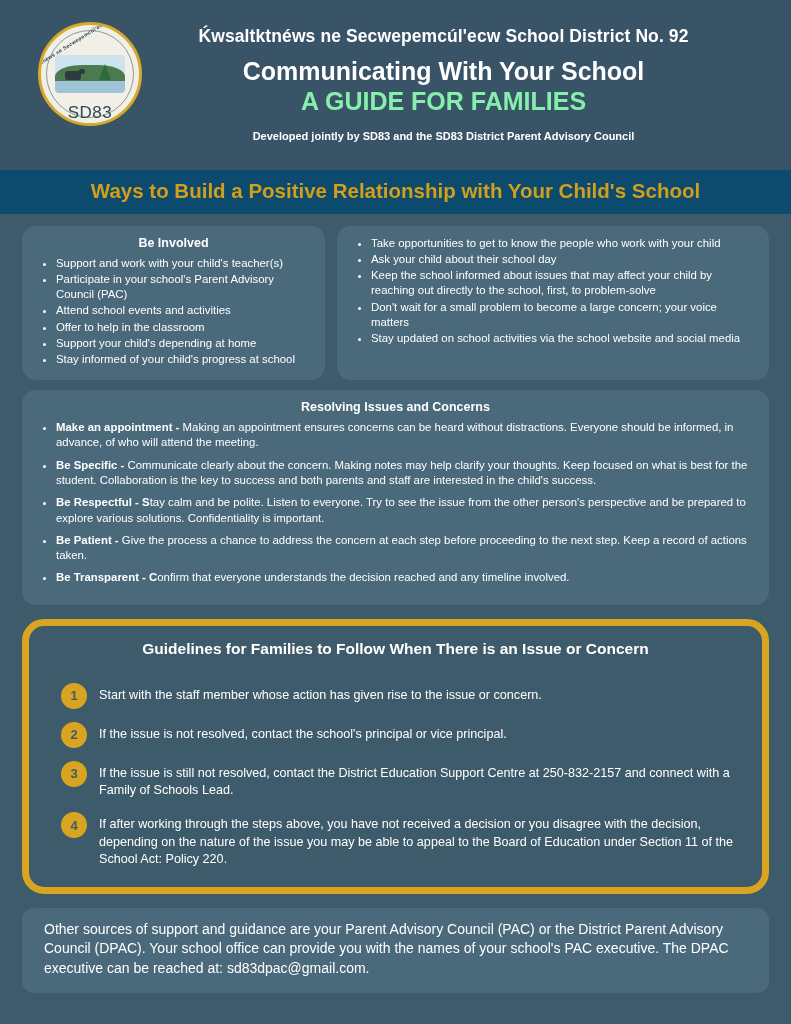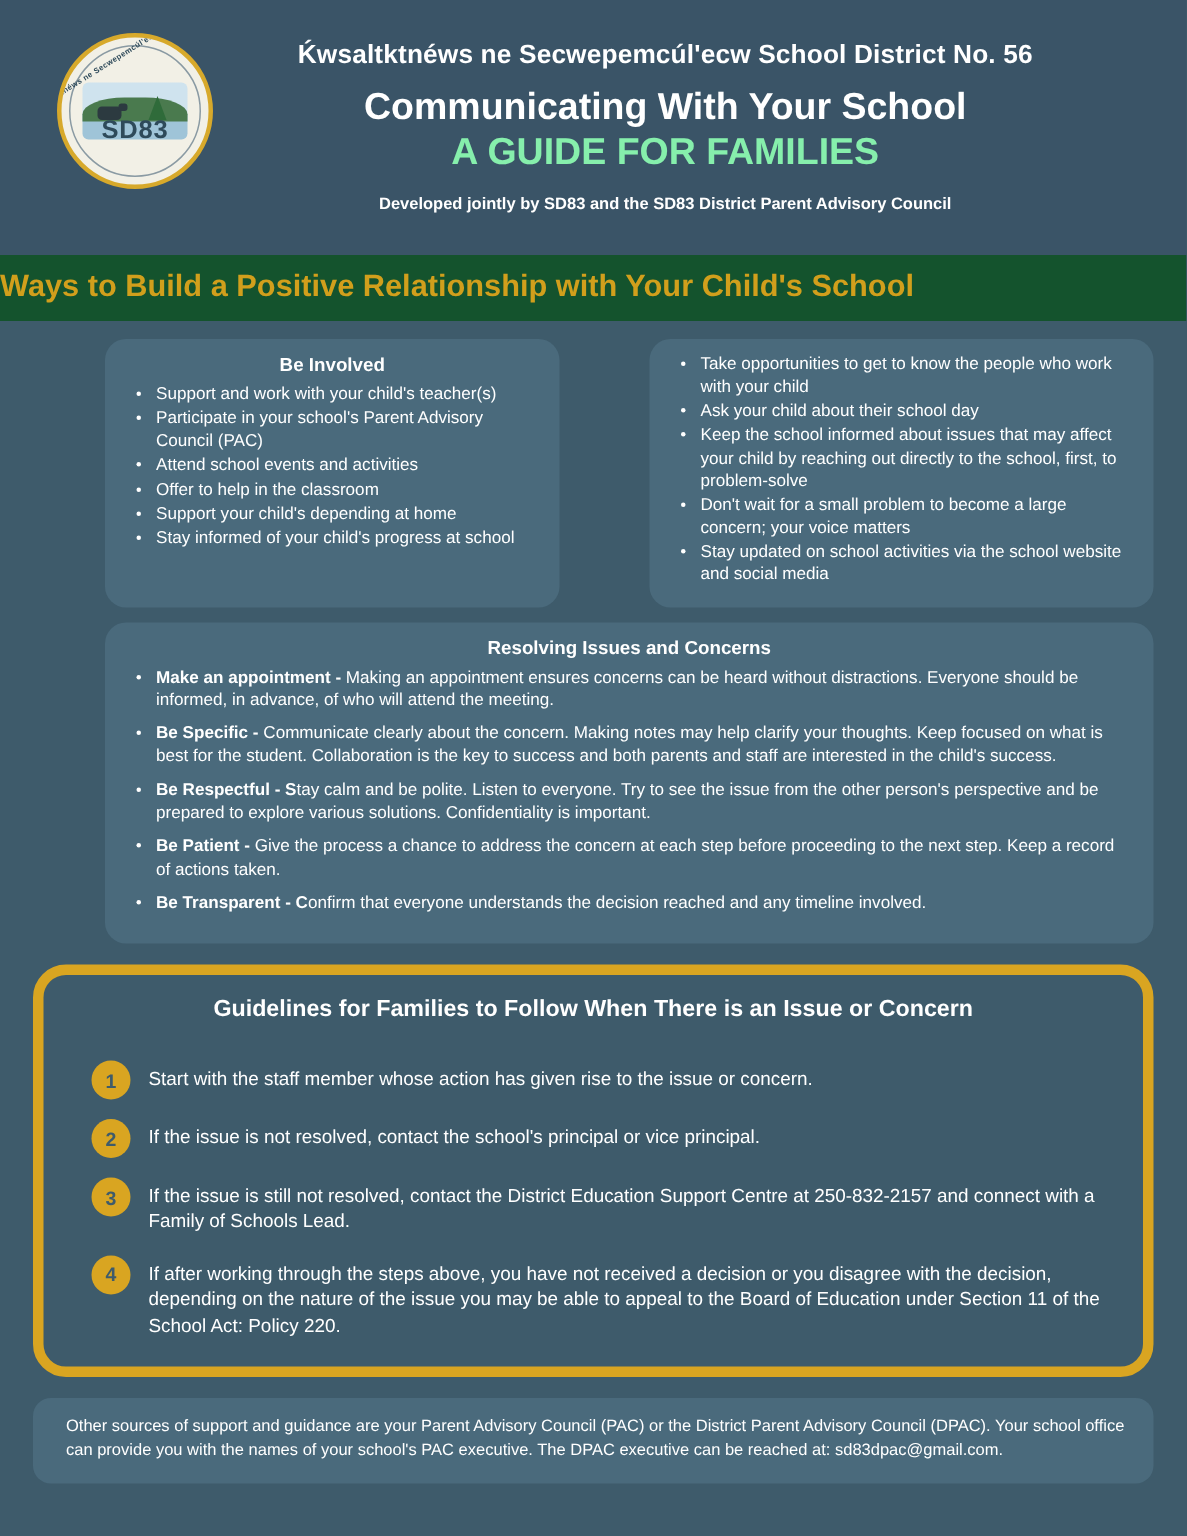--- a/index.html
+++ b/index.html
@@ -79,24 +79,24 @@
   .logo-tree {
     position: absolute;
     right: 14px; bottom: 13px;
     width: 0; height: 0;
     border-left: 6px solid transparent;
     border-right: 6px solid transparent;
     border-bottom: 16px solid #2f6b3a;
   }
   .logo-sd83 {
     position: absolute;
-    bottom: 26px; left: 0; width: 100%;
+    bottom: 0; left: 0; width: 100%;
     text-align: center;
     font-size: 17px;
-    font-weight: bold;
+    font-weight: normal;
     color: #2e4a5a;
     letter-spacing: .5px;
   }
   .header-text {
     flex: 1;
     text-align: center;
     padding-right: 40px;
     padding-top: 12px;
   }
   .h-line1 {
@@ -120,39 +120,38 @@
     margin-bottom: 14px;
   }
   .h-line4 {
     font-size: 11px;
     font-weight: bold;
     color: #ffffff;
   }
 
   
   .banner {
-    background: #14532d;
-    text-align: left;
+    background: #0c4a6e;
+    text-align: center;
     padding: 9px 0 11px 0;
   }
   .banner-title {
     font-size: 20.5px;
     font-weight: bold;
     color: #d19f1c;
   }
 
   
   .sheet {
     padding: 12px 22px 0 22px;
   }
   .card {
     background: #4a6a7c;
     border-radius: 14px;
     padding: 10px 14px 12px 14px;
-    margin-left: 48px;
   }
   .card-title {
     text-align: center;
     font-weight: bold;
     font-size: 12.5px;
     color: #ffffff;
     margin-bottom: 6px;
   }
   ul.bul {
     margin: 0;
@@ -224,40 +223,40 @@
   .step-text a, .underline { color: #ffffff; }
 
   
   .footer {
     margin: 14px 22px 0 22px;
     background: #4a6a7c;
     border-radius: 12px;
     padding: 12px 16px 14px 22px;
   }
   .footer-text {
-    font-size: 11px;
+    font-size: 14px;
     line-height: 1.42;
   }
 </style>
 </head>
 <body>
 
 <div class="header">
   <div class="logo">
     <div class="logo-ring"></div>
     <div class="logo-arc-text left">Ḱwsaltktnéws ne Secwepemcúl'ecw</div>
     <div class="logo-scene">
       <div class="logo-hill"></div>
       <div class="logo-cow"></div>
       <div class="logo-tree"></div>
     </div>
     <div class="logo-sd83">SD83</div>
   </div>
   <div class="header-text">
-    <div class="h-line1">Ḱwsaltktnéws ne Secwepemcúl'ecw School District No. 56</div>
+    <div class="h-line1">Ḱwsaltktnéws ne Secwepemcúl'ecw School District No. 92</div>
     <div class="h-line2">Communicating With Your School</div>
     <div class="h-line3">A GUIDE FOR FAMILIES</div>
     <div class="h-line4">Developed jointly by SD83 and the SD83 District Parent Advisory Council</div>
   </div>
 </div>
 
 <div class="banner">
   <div class="banner-title">Ways to Build a Positive Relationship with Your Child's School</div>
 </div>
 

